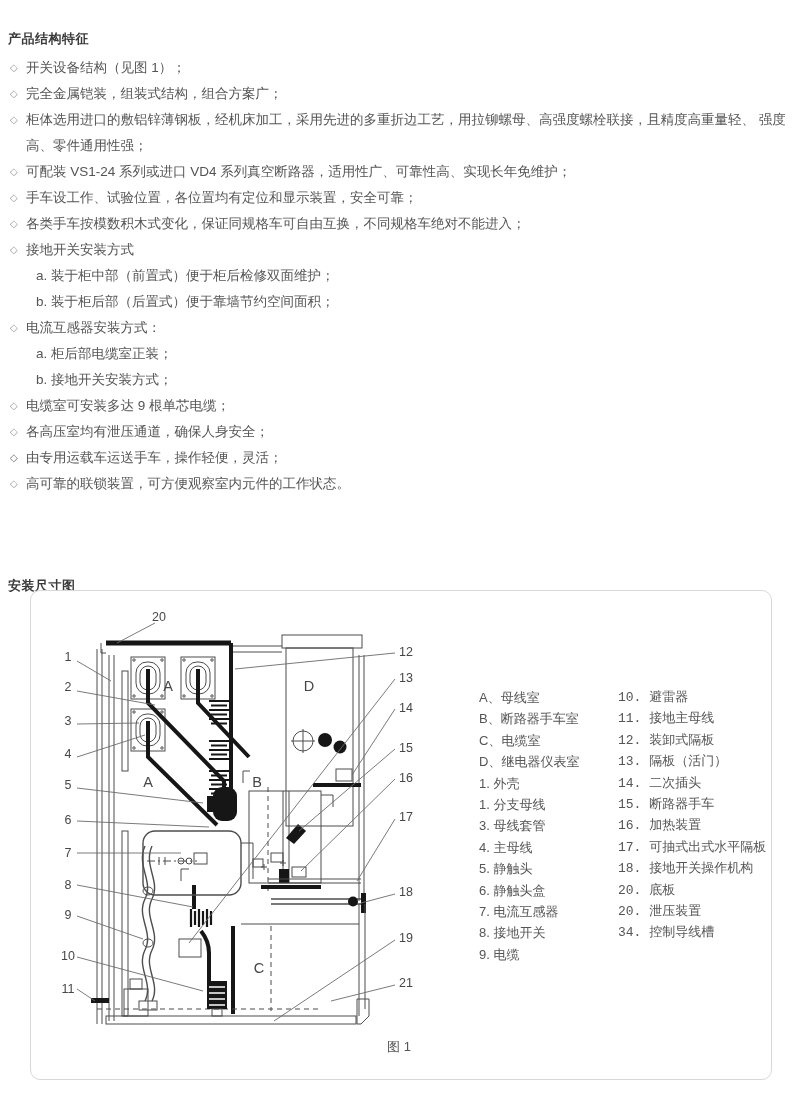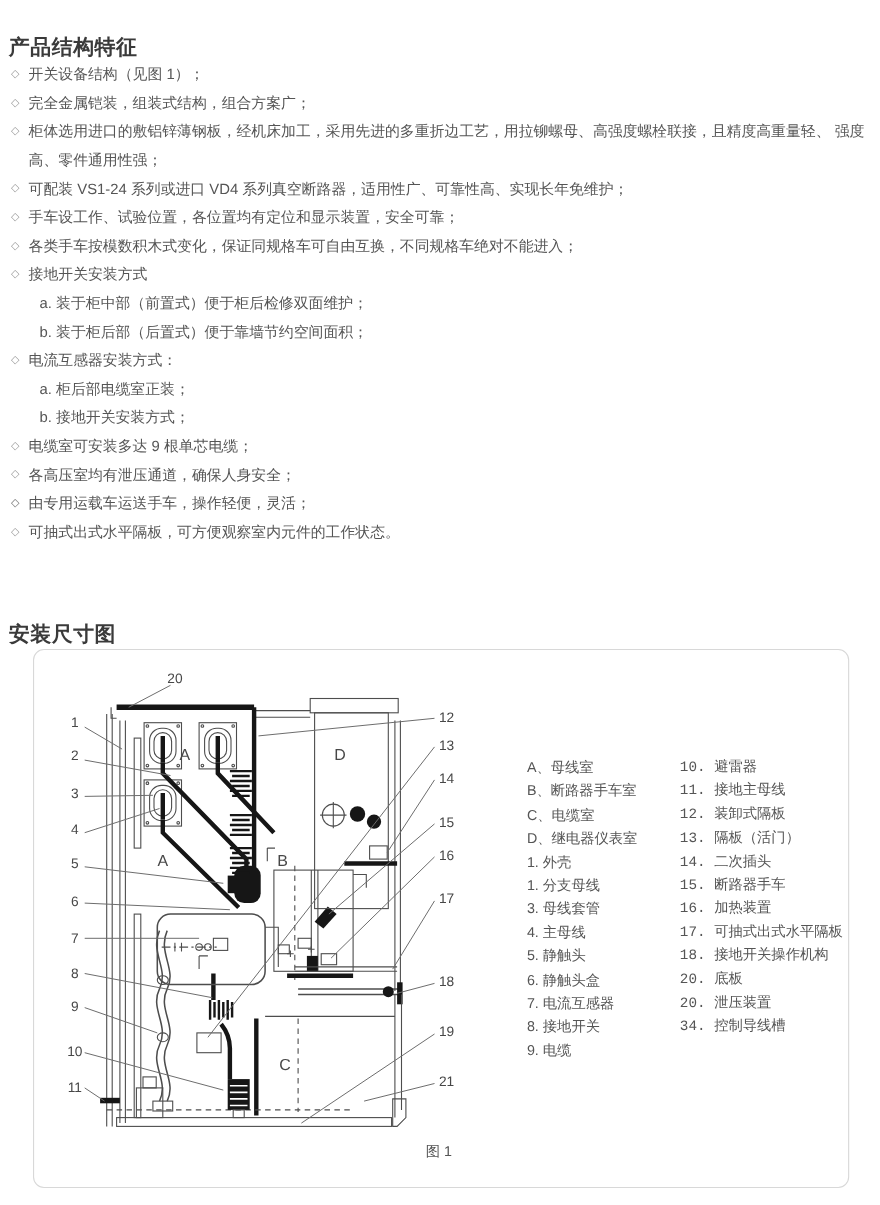--- a/index.html
+++ b/index.html
@@ -2,25 +2,25 @@
 <html lang="zh"><head>
 <meta charset="utf-8">
 <style>
   html,body{margin:0;padding:0;}
   body{
     width:800px;height:1095px;overflow:hidden;background:#ffffff;
     font-family:"Liberation Sans","DejaVu Sans",sans-serif;
     color:#4f4f4f;position:relative;
   }
   .sec-title{
-    position:absolute;left:8px;font-size:19px;font-weight:bold;color:#3a3a3a;
+    position:absolute;left:8px;font-size:13px;font-weight:bold;color:#3a3a3a;
     letter-spacing:.5px;white-space:nowrap;
   }
   #features-title{top:30px;}
-  #figure-title{top:564px;}
+  #figure-title{top:577px;}
   
   #feature-list{position:absolute;top:55px;left:0;width:794px;}
   .feature{
     position:relative;padding-left:26px;line-height:26px;font-size:13.5px;color:#555555;
   }
   .feature .diamond{
     position:absolute;left:10px;top:0;font-size:10px;color:#9a9a9a;line-height:26px;
   }
   .feature.sub{padding-left:36px;}
   
@@ -65,21 +65,21 @@
     <div class="feature"><span class="diamond">◇</span><span>接地开关安装方式</span></div>
     <div class="feature sub"><span>a. 装于柜中部（前置式）便于柜后检修双面维护；</span></div>
     <div class="feature sub"><span>b. 装于柜后部（后置式）便于靠墙节约空间面积；</span></div>
     <div class="feature"><span class="diamond">◇</span><span>电流互感器安装方式：</span></div>
     <div class="feature sub"><span>a. 柜后部电缆室正装；</span></div>
     <div class="feature sub"><span>b. 接地开关安装方式；</span></div>
     <div class="feature"><span class="diamond">◇</span><span>电缆室可安装多达 9 根单芯电缆；</span></div>
     <div class="feature"><span class="diamond">◇</span><span>各高压室均有泄压通道，确保人身安全；</span></div>
     <div class="feature"><span class="diamond">◇</span></div>
     <div class="feature"><span class="diamond">◇</span><span>由专用运载车运送手车，操作轻便，灵活；</span></div>
-    <div class="feature"><span class="diamond">◇</span><span>可抽式出式水平隔板，可方便观察室内元件的工作状态。</span></div>
+    <div class="feature"><span class="diamond">◇</span><span>高可靠的联锁装置，可方便观察室内元件的工作状态。</span></div>
   </div>
 
 <div id="figure-title" class="sec-title">安装尺寸图</div>
 
 <div id="figure-box">
 
   <svg id="drawing" width="740" height="486" viewBox="0 0 740 486">
 
     <g>
       <line class="thin" x1="66" y1="58" x2="66" y2="433"></line>

